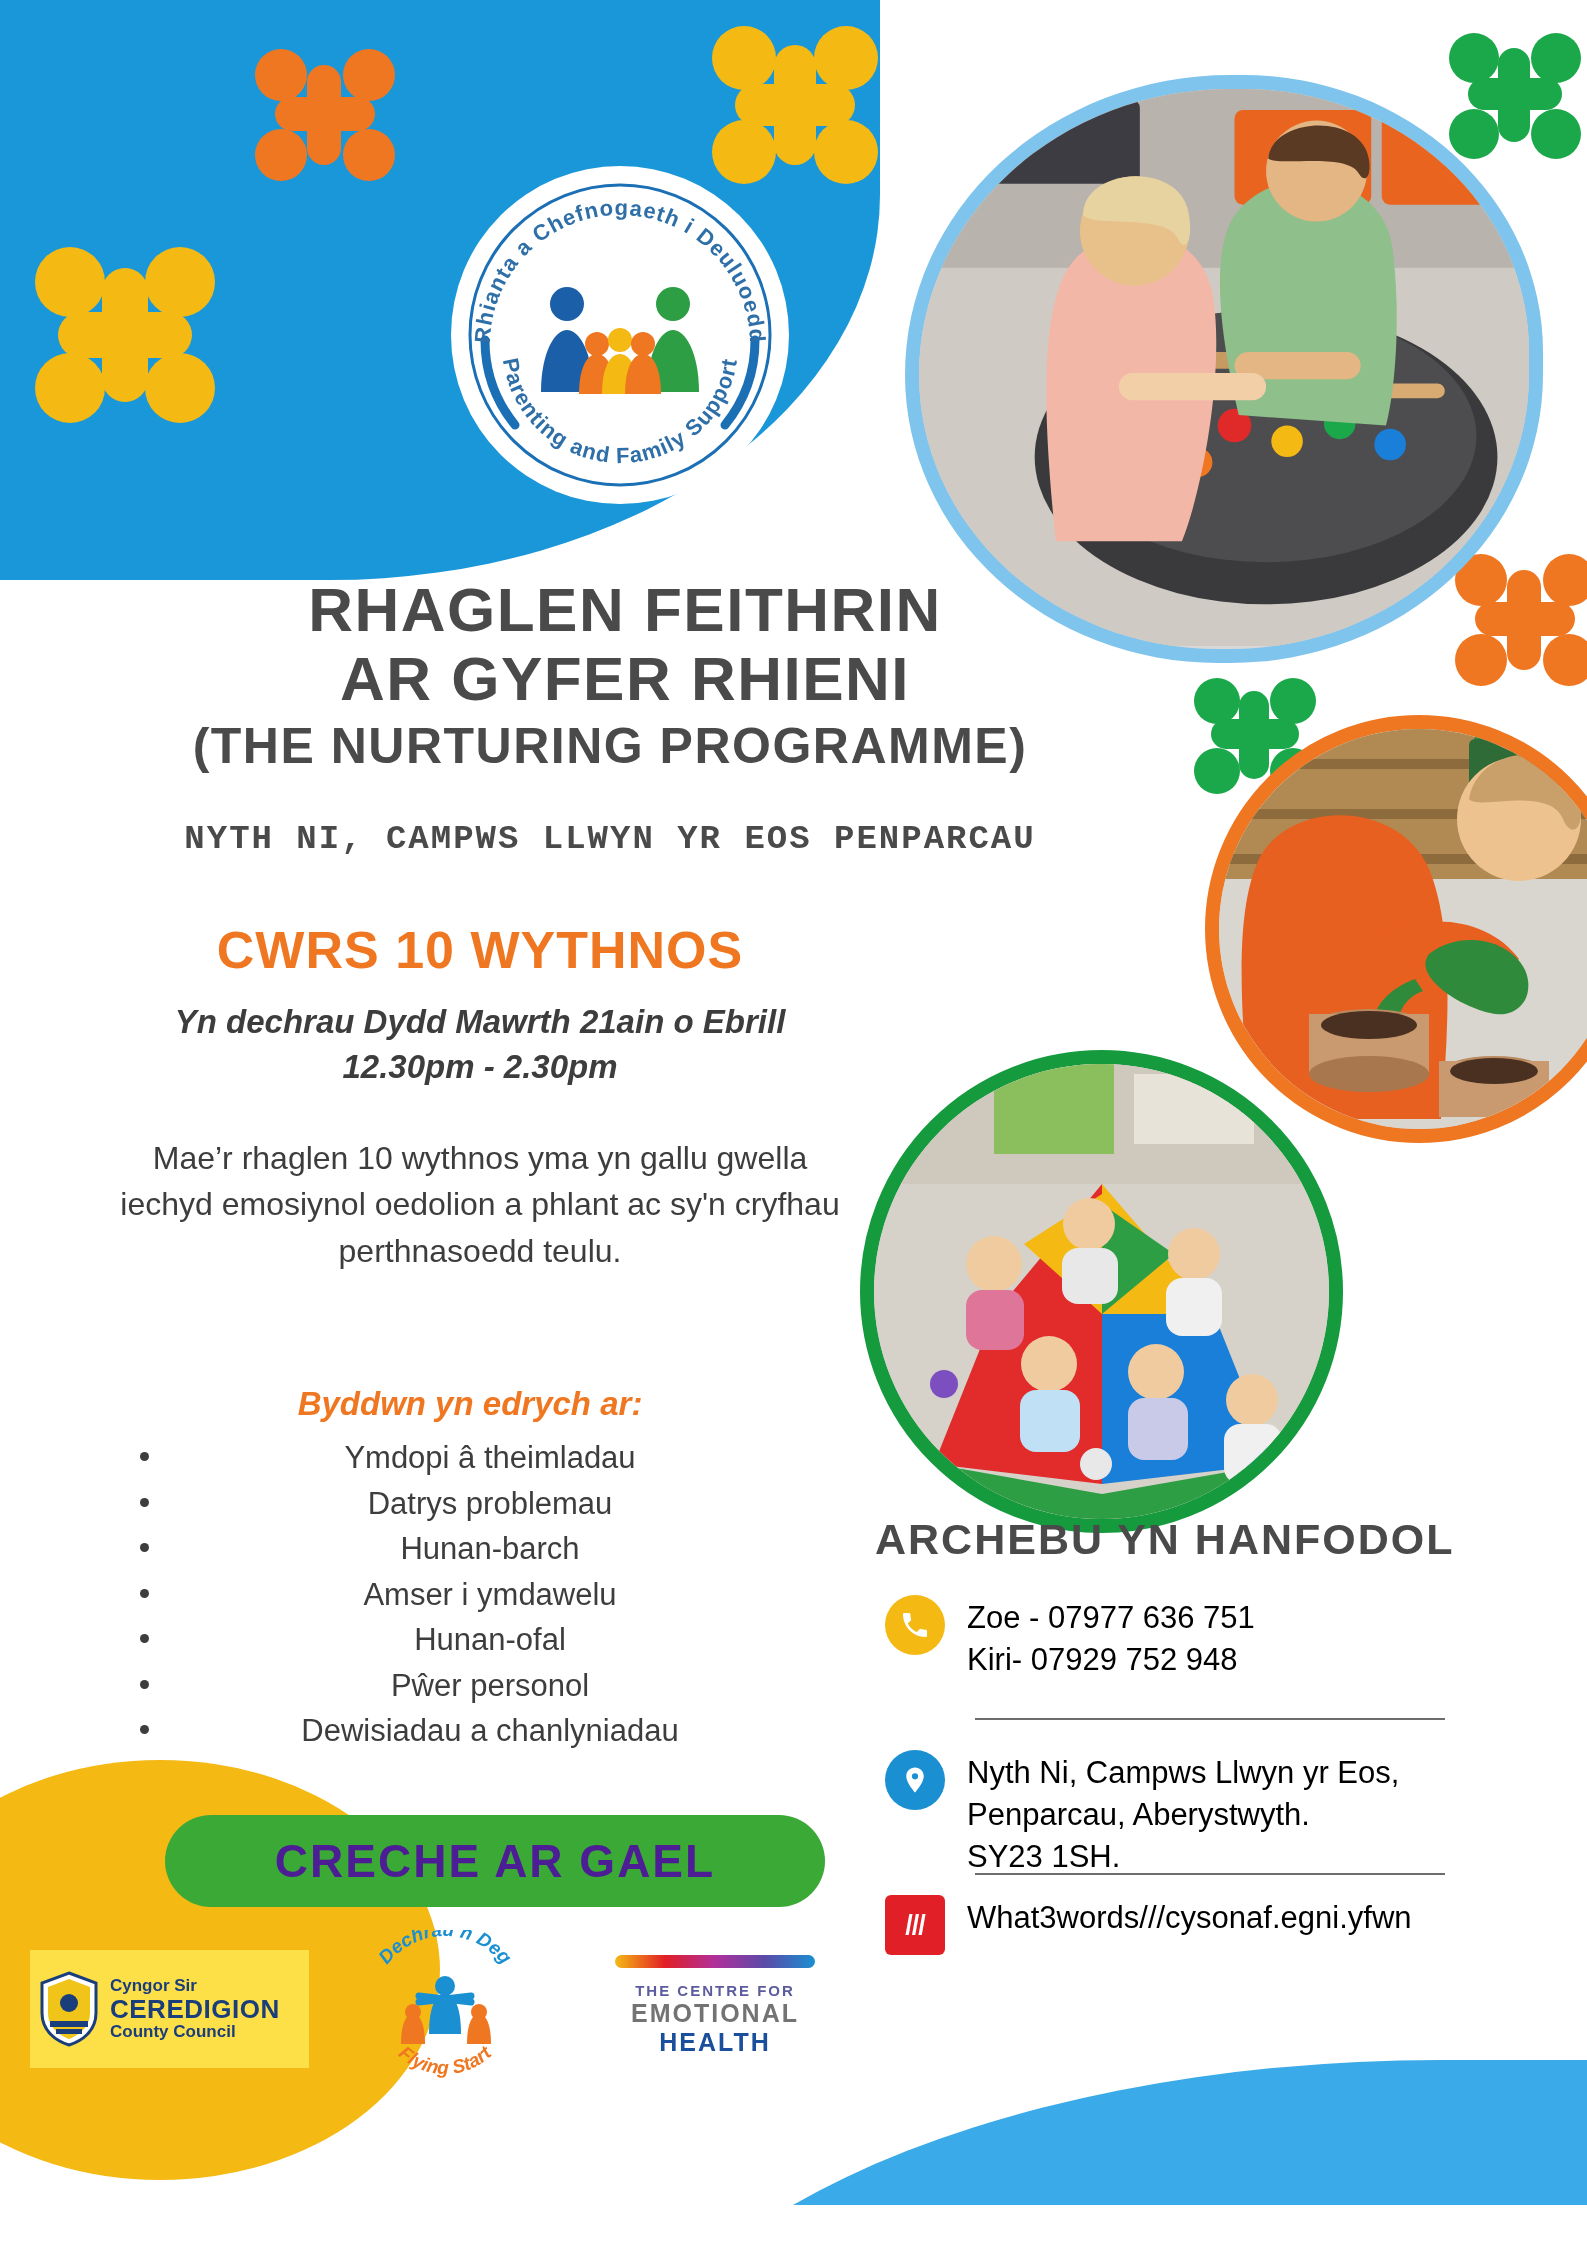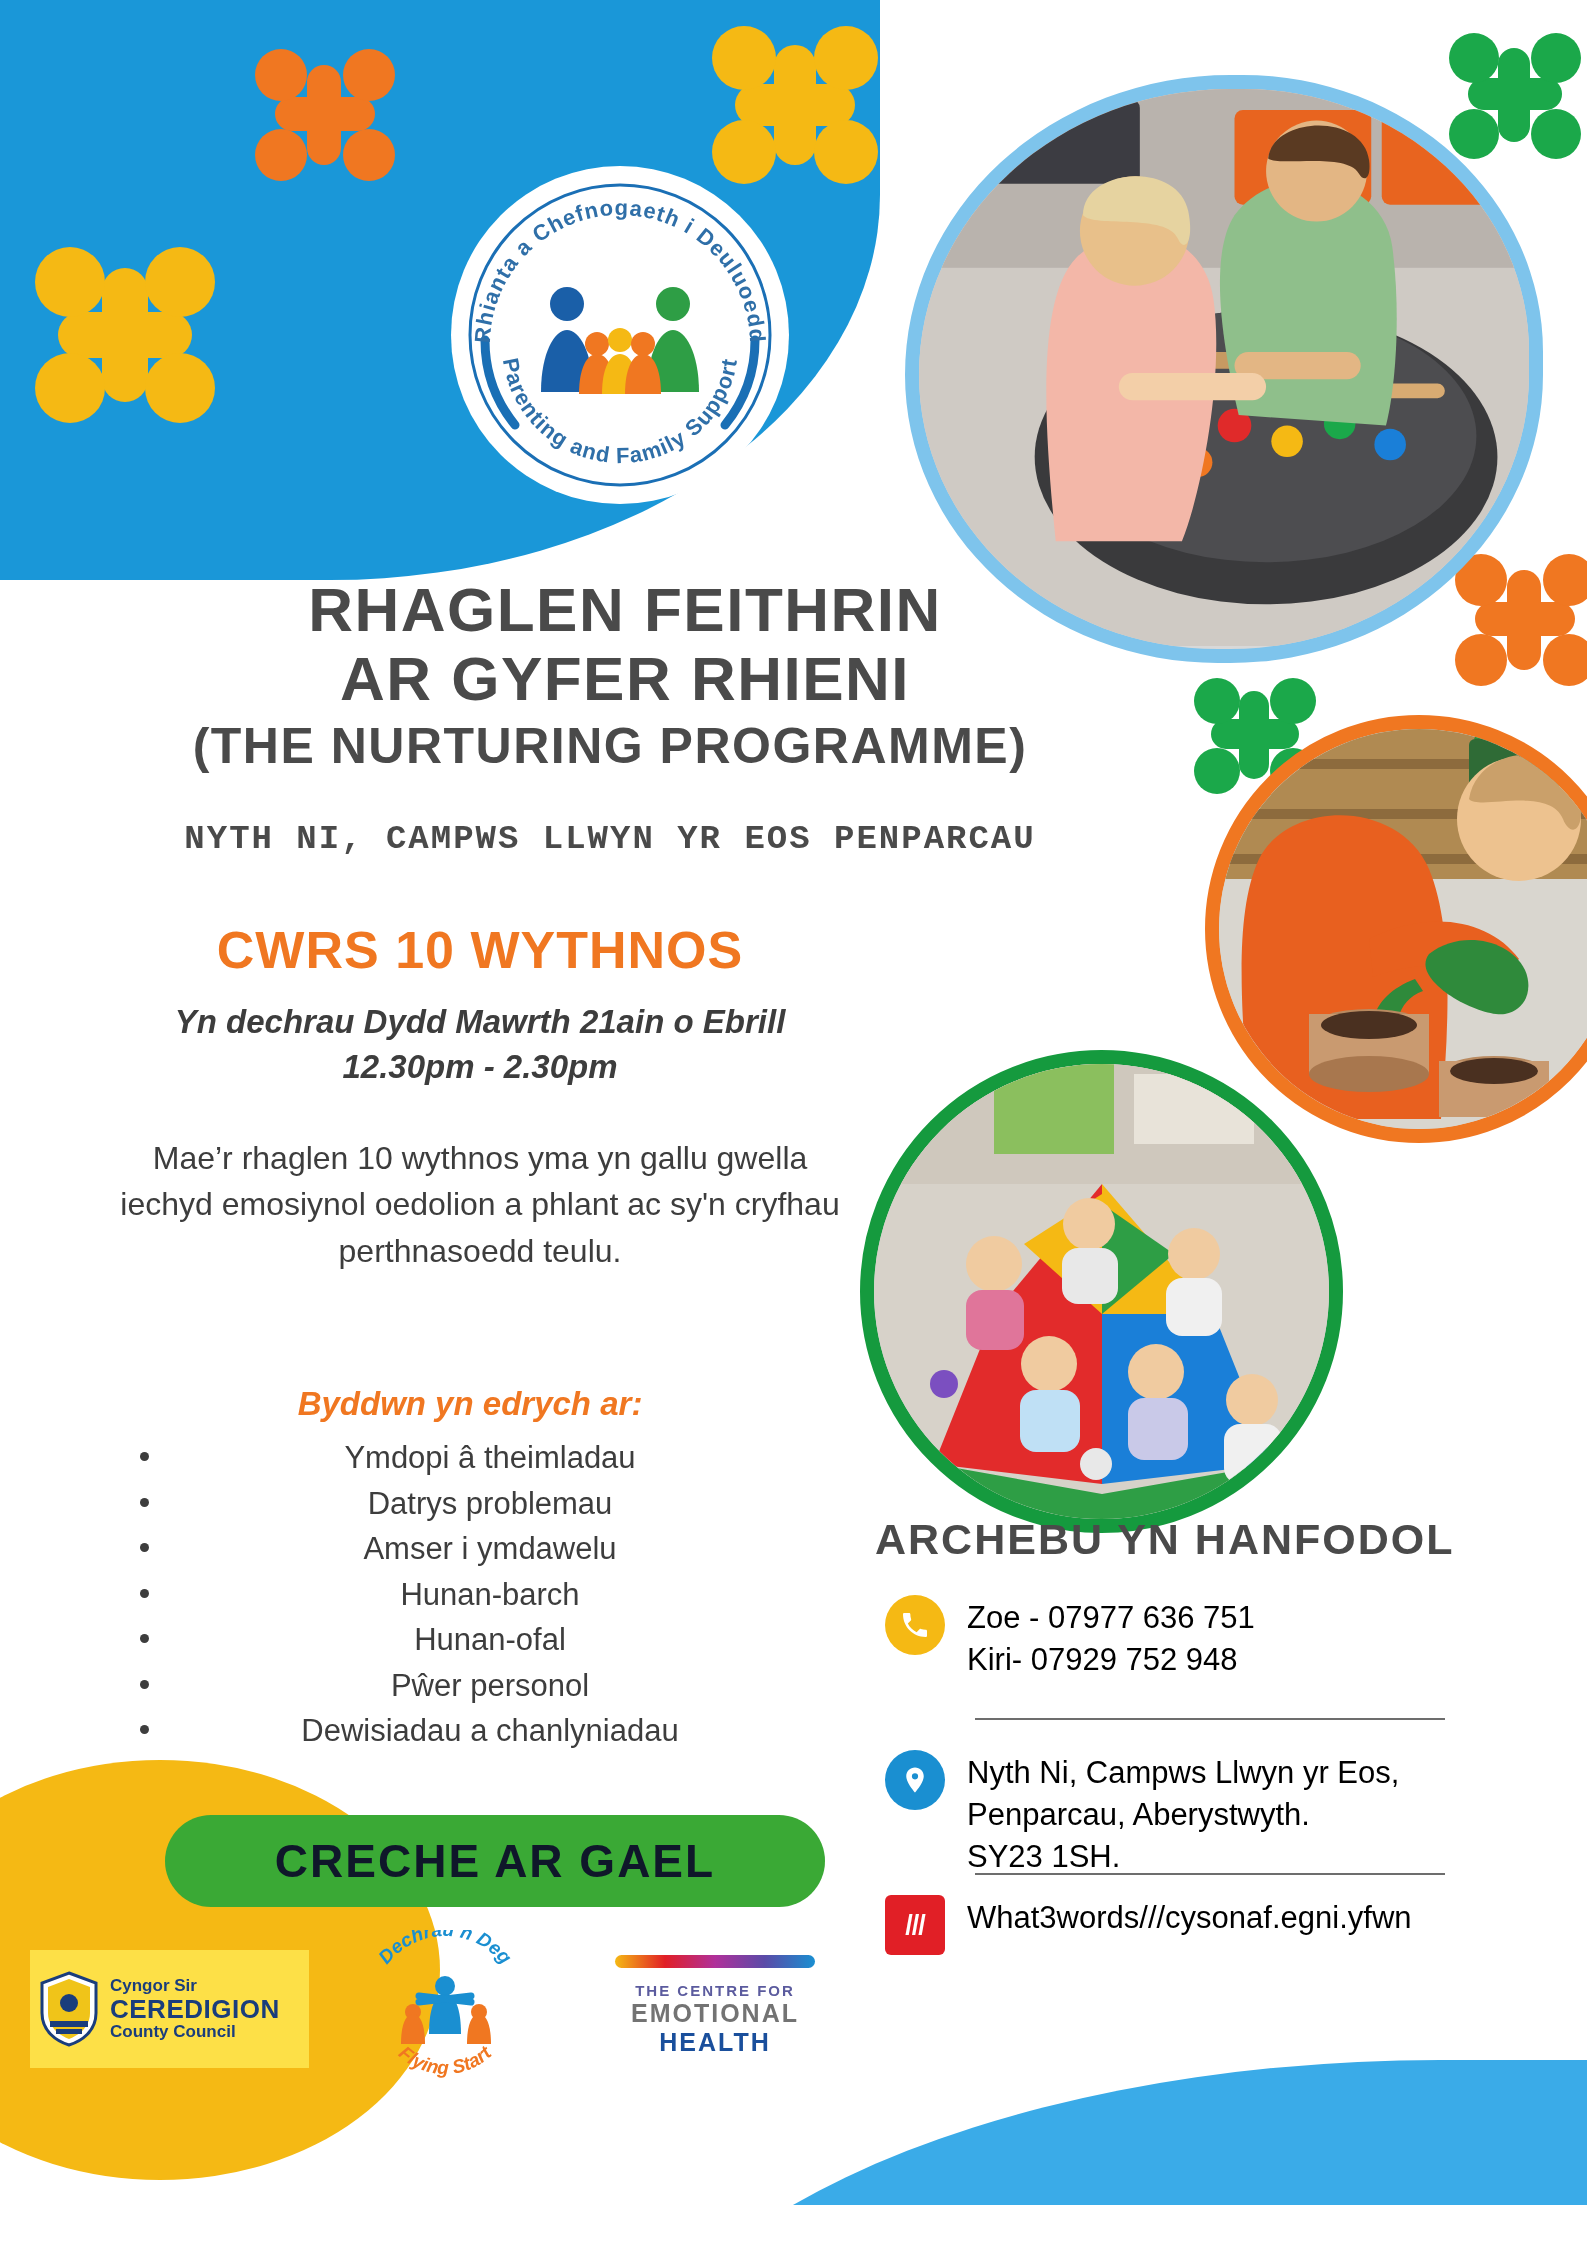--- a/index.html
+++ b/index.html
@@ -227,21 +227,21 @@
   }
 
   .creche {
     position: absolute;
     left: 165px;
     top: 1815px;
     width: 660px;
     height: 92px;
     border-radius: 46px;
     background: #3aa935;
-    color: #0f172a;
+    color: #4c1d95;
     font-size: 46px;
     font-weight: 800;
     letter-spacing: 2px;
     display: flex;
     align-items: center;
     justify-content: center;
   }
 
   
   .booking-title {
@@ -558,22 +558,22 @@
     <div>12.30pm - 2.30pm</div>
   </div>
 
   <div class="blurb">Mae’r rhaglen 10 wythnos yma yn gallu gwella iechyd emosiynol oedolion a phlant ac sy'n cryfhau perthnasoedd teulu.</div>
 
   <div class="look-at">Byddwn yn edrych ar:</div>
 
   <ul class="bullets">
     <li><span class="dot"></span><span>Ymdopi â theimladau</span></li>
     <li><span class="dot"></span><span>Datrys problemau</span></li>
+    <li><span class="dot"></span><span>Hunan-barch</span></li>
     <li><span class="dot"></span><span>Amser i ymdawelu</span></li>
-    <li><span class="dot"></span><span>Hunan-barch</span></li>
     <li><span class="dot"></span><span>Hunan-ofal</span></li>
     <li><span class="dot"></span><span>Pŵer personol</span></li>
     <li><span class="dot"></span><span>Dewisiadau a chanlyniadau</span></li>
   </ul>
 
   <div class="creche">CRECHE AR GAEL</div>
 
   <div class="booking-title">ARCHEBU YN HANFODOL</div>
 
   <div class="contact-row cr-phone">

